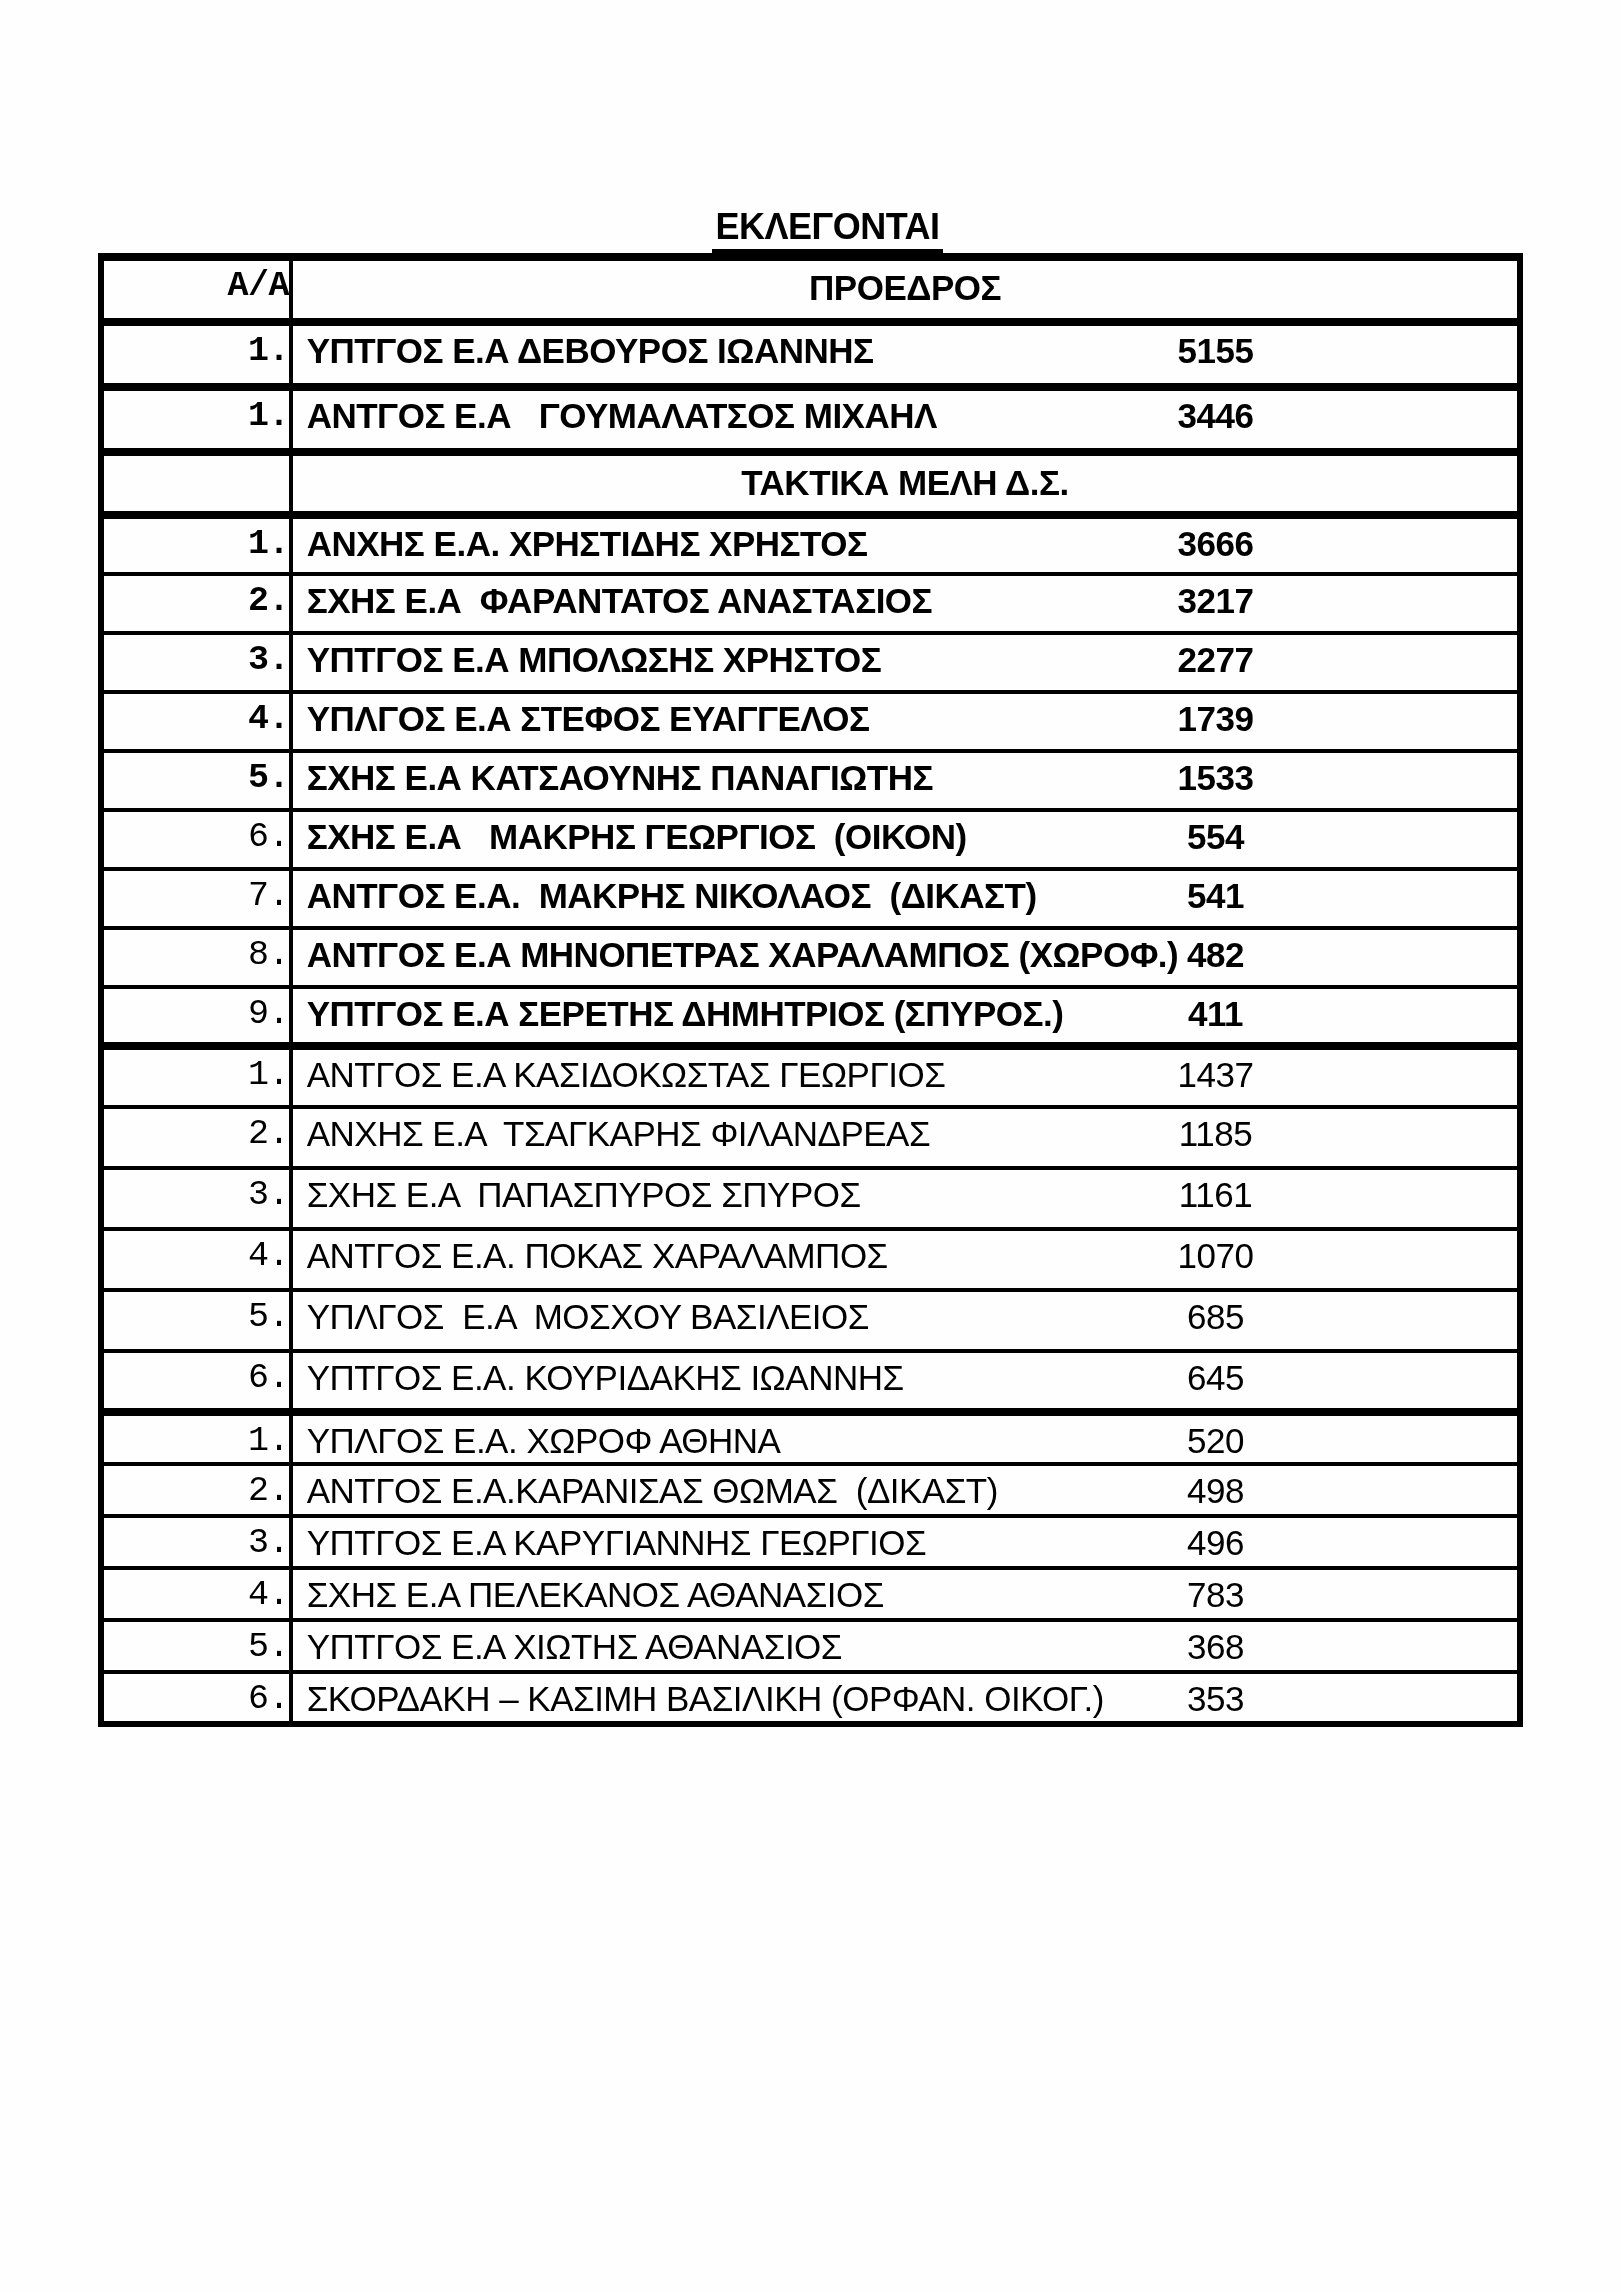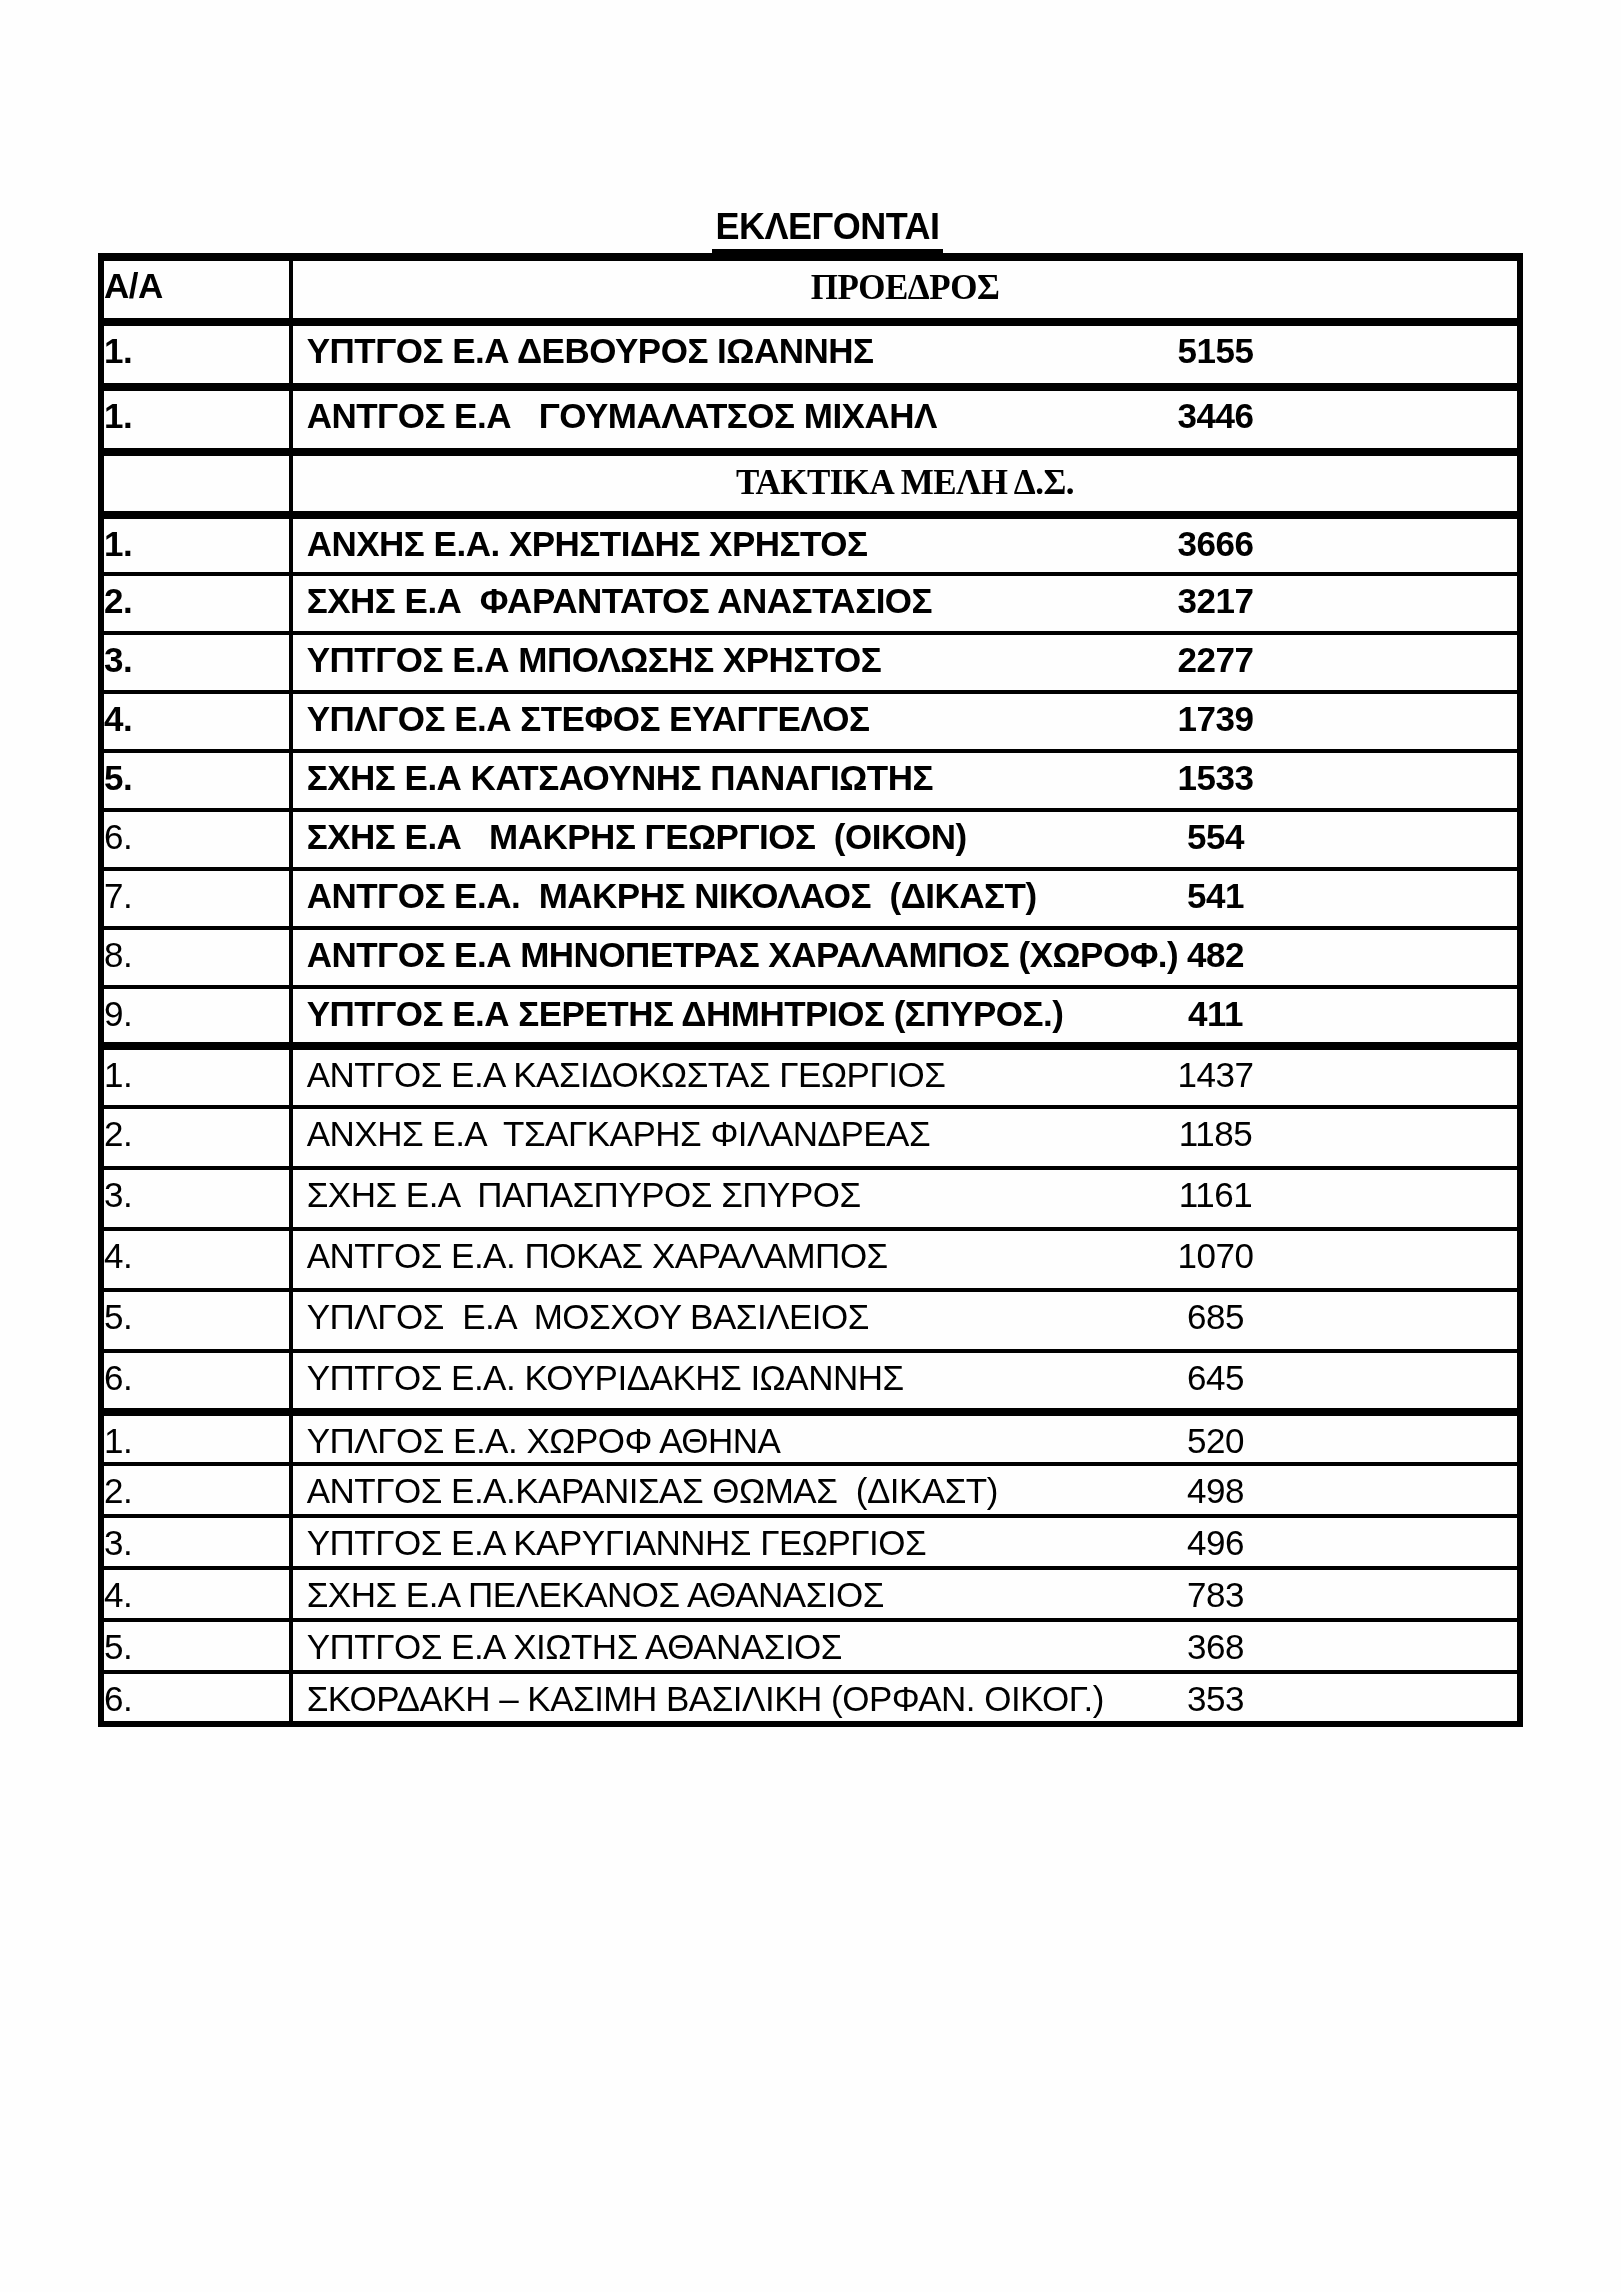--- a/index.html
+++ b/index.html
@@ -37,32 +37,32 @@
     width: 1425px;
     border-collapse: collapse;
     table-layout: fixed;
     border: 6.9px solid #000;
     border-top-width: 8.8px;
   }
   td { vertical-align: top; }
   td.num-cell {
     width: 190px;
     border-right: 4.9px solid #000;
-    text-align: left;
+    text-align: right;
     padding-top: 5.9px;
+    font-family: Liberation Mono, monospace;
   }
   td.name-cell {
     position: relative;
     padding: 5.9px 0 0 13.7px;
   }
   td.section-cell {
     position: relative;
     text-align: center;
     padding: 7.8px 0 0 0;
-    font-family: Liberation Serif, serif;
   }
   .t {
     font-size: 35px;
     font-weight: 700;
     letter-spacing: -0.5px;
     line-height: 1.1;
     white-space: pre;
   }
   .reg { font-weight: 400; }
   .votes {

